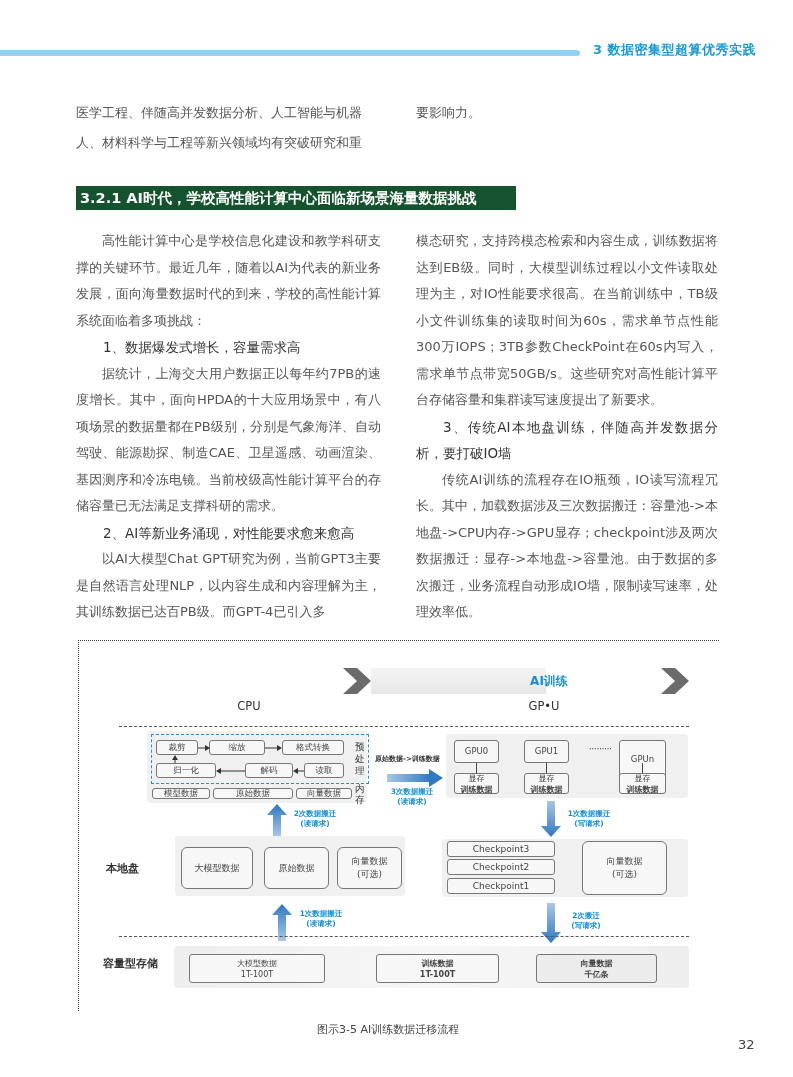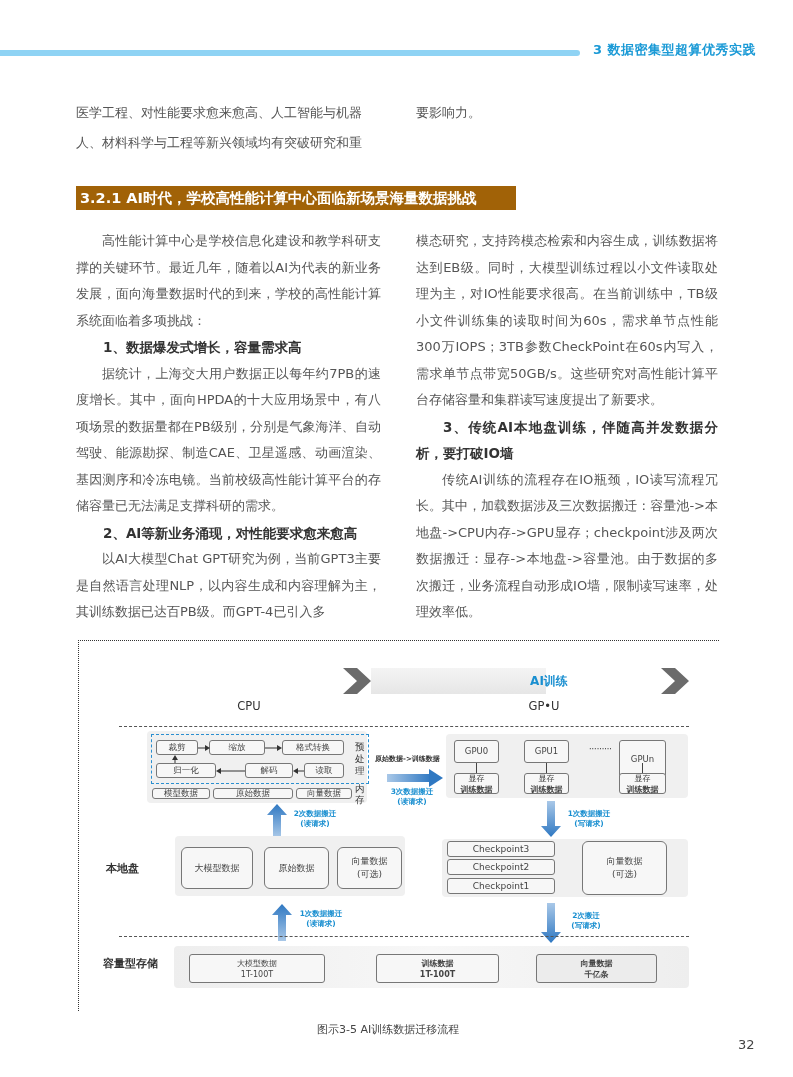--- a/index.html
+++ b/index.html
@@ -2,22 +2,22 @@
 <html><head>
 <meta charset="utf-8">
 <style>
   html,body{margin:0;padding:0;background:#fff;}
   body{width:793px;height:1077px;position:relative;overflow:hidden;font-family:"DejaVu Sans","Liberation Sans",sans-serif;color:#4a4a4a;}
   .hdr-bar{position:absolute;left:0;top:50px;width:580px;height:6px;background:#8fd3f4;border-radius:0 3px 3px 0;}
   .hdr-title{position:absolute;left:593px;top:41px;font-size:13px;font-weight:bold;color:#1b9ad6;letter-spacing:0.5px;}
   .col{position:absolute;font-size:13px;line-height:26.5px;color:#555;text-align:justify;}
   .col p{margin:0;}
   .ind{text-indent:2em;}
-  .bold{font-weight:bold;color:#333;font-size:13.5px;}
-  .sec-title{position:absolute;left:76px;top:186px;height:24px;width:440px;background:#a16207;color:#fff;font-size:14.5px;font-weight:bold;line-height:24px;padding-left:4px;box-sizing:border-box;white-space:nowrap;}
+  .bold{font-weight:normal;color:#333;font-size:13.5px;}
+  .sec-title{position:absolute;left:76px;top:186px;height:24px;width:440px;background:#14532d;color:#fff;font-size:14.5px;font-weight:bold;line-height:24px;padding-left:4px;box-sizing:border-box;white-space:nowrap;}
   
   .diag{position:absolute;left:78px;top:640px;width:640px;height:370px;border-top:1px dotted #333;border-left:1px dotted #333;}
   .d{position:absolute;box-sizing:border-box;}
   .stage{height:26px;background:linear-gradient(#f4f4f4,#e6e6e6);text-align:center;line-height:26px;color:#1a8fd0;font-weight:bold;font-size:12px;}
   .stagelbl{font-size:11.5px;font-weight:normal;color:#333;text-align:center;}
   .dash{height:0;border-top:1px dashed #555;}
   .panel{background:#f0f0f0;border-radius:4px;}
   .bx{border:1px solid #777;background:#f7f7f7;border-radius:3px;font-size:8.5px;color:#444;text-align:center;display:flex;align-items:center;justify-content:center;flex-direction:column;line-height:11px;}
   .bx.big{border-radius:6px;font-size:9px;line-height:13px;}
   .bx.bd{font-weight:bold;font-size:8px;}
@@ -27,21 +27,21 @@
   .caption{position:absolute;left:317px;top:1022px;font-size:11px;color:#444;}
   .pageno{position:absolute;left:738px;top:1037px;font-size:13px;color:#444;}
 </style>
 </head>
 <body>
 
 <div class="hdr-bar"></div>
 <div class="hdr-title">3 数据密集型超算优秀实践</div>
 
 <div class="col" style="left:76px;top:100px;width:305px;">
-  <p>医学工程、对性能要求愈来愈高、人工智能与机器</p>
+  <p>医学工程、伴随高并发数据分析、人工智能与机器</p>
   <p style="margin-top:3px;">人、材料科学与工程等新兴领域均有突破研究和重</p>
 </div>
 <div class="col" style="left:416px;top:100px;width:300px;">
   <p>要影响力。</p>
 </div>
 
 <div class="sec-title">3.2.1 AI时代，学校高性能计算中心面临新场景海量数据挑战</div>
 
 <div class="col" style="left:76px;top:228px;width:305px;">
   <p class="ind">高性能计算中心是学校信息化建设和教学科研支撑的关键环节。最近几年，随着以AI为代表的新业务发展，面向海量数据时代的到来，学校的高性能计算系统面临着多项挑战：</p>

